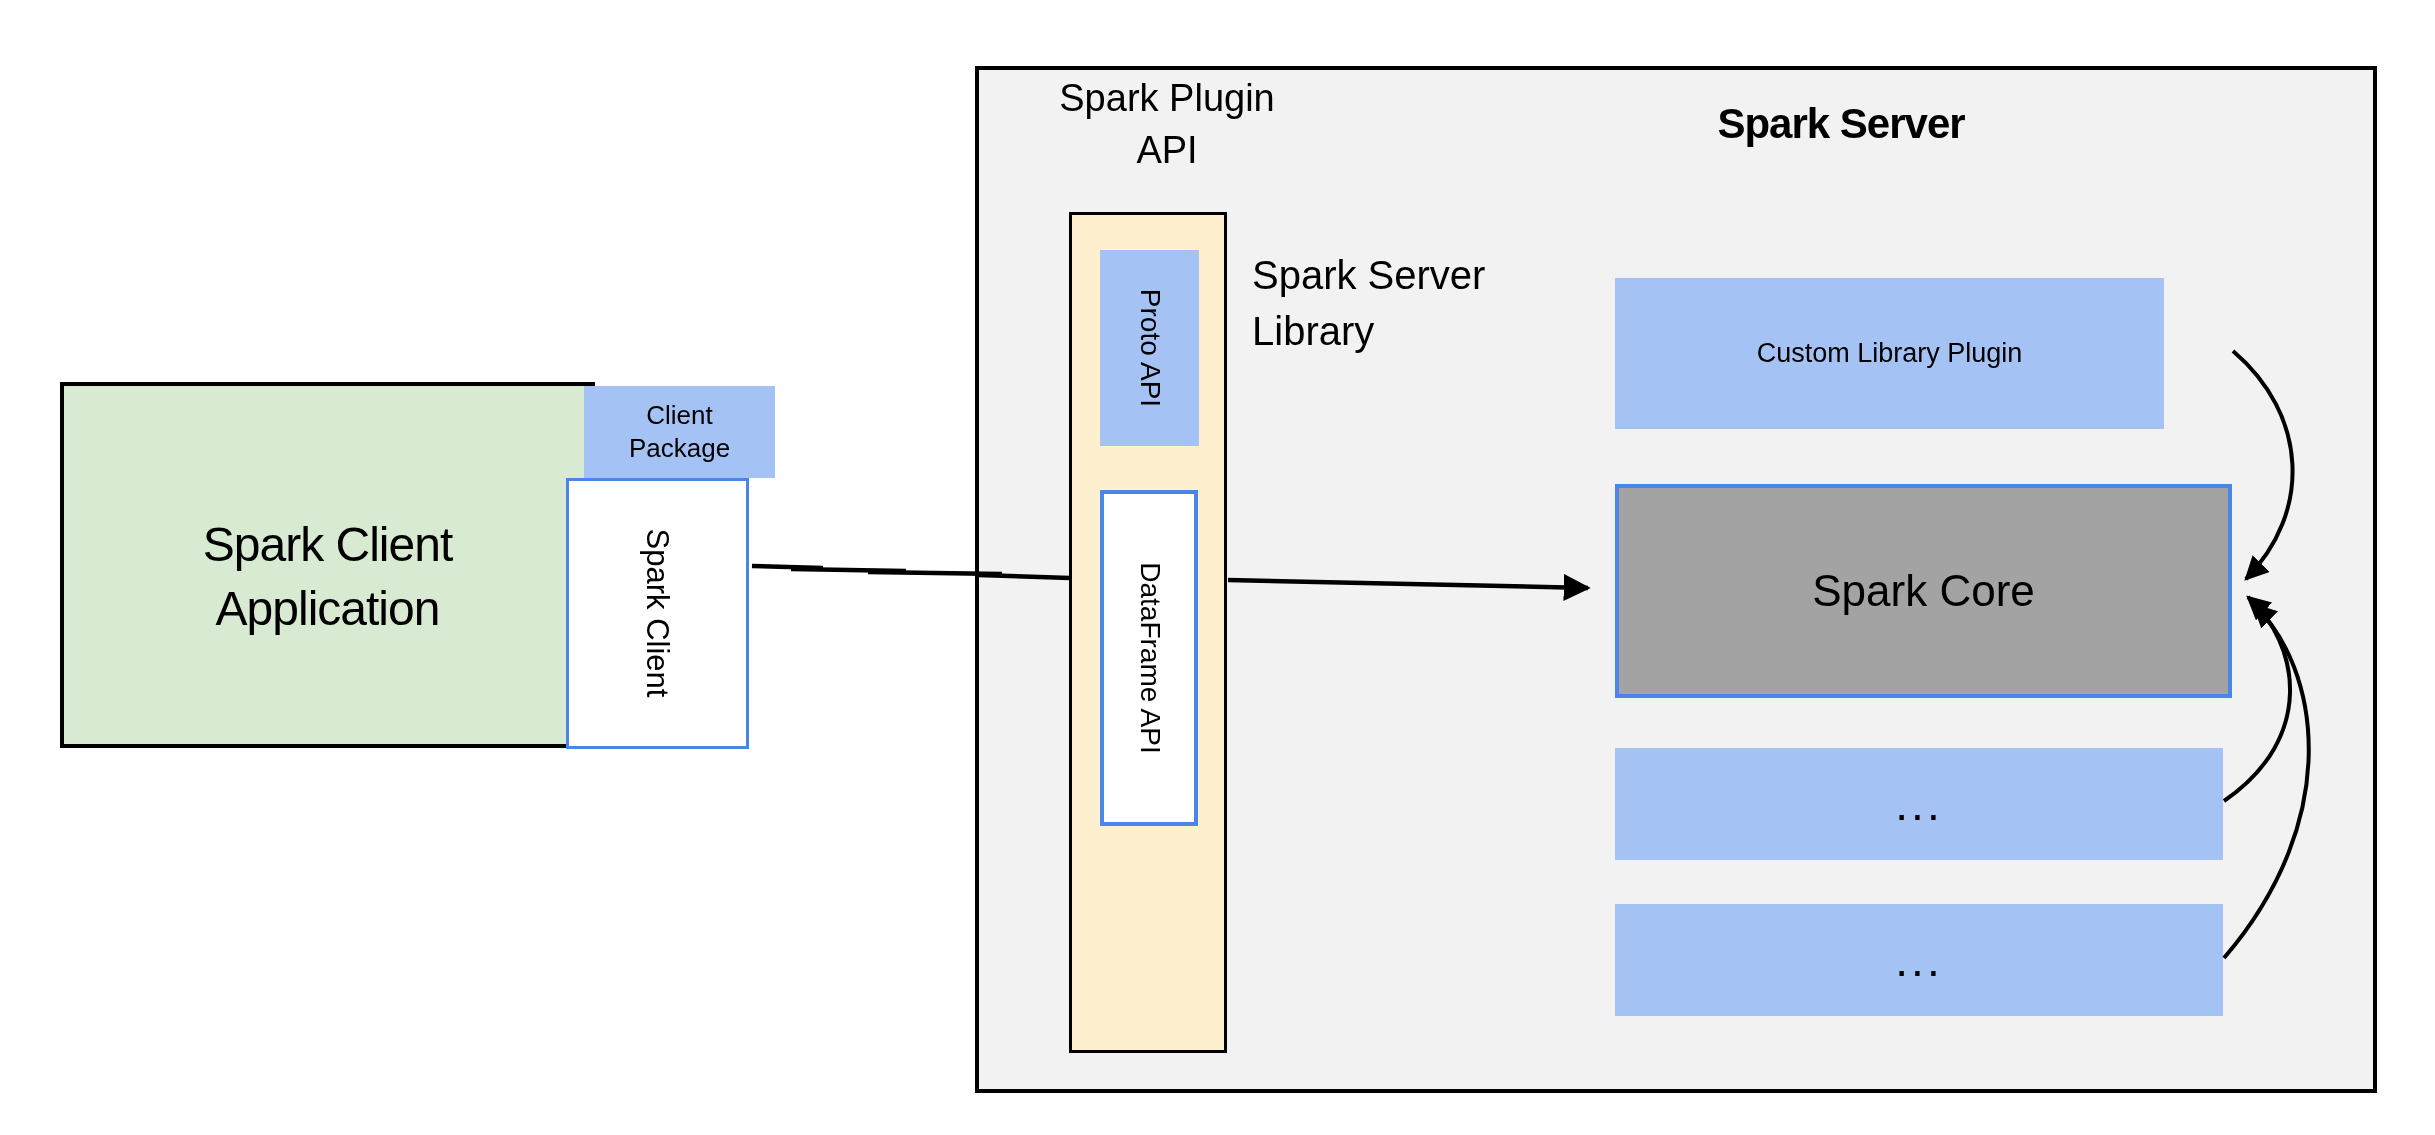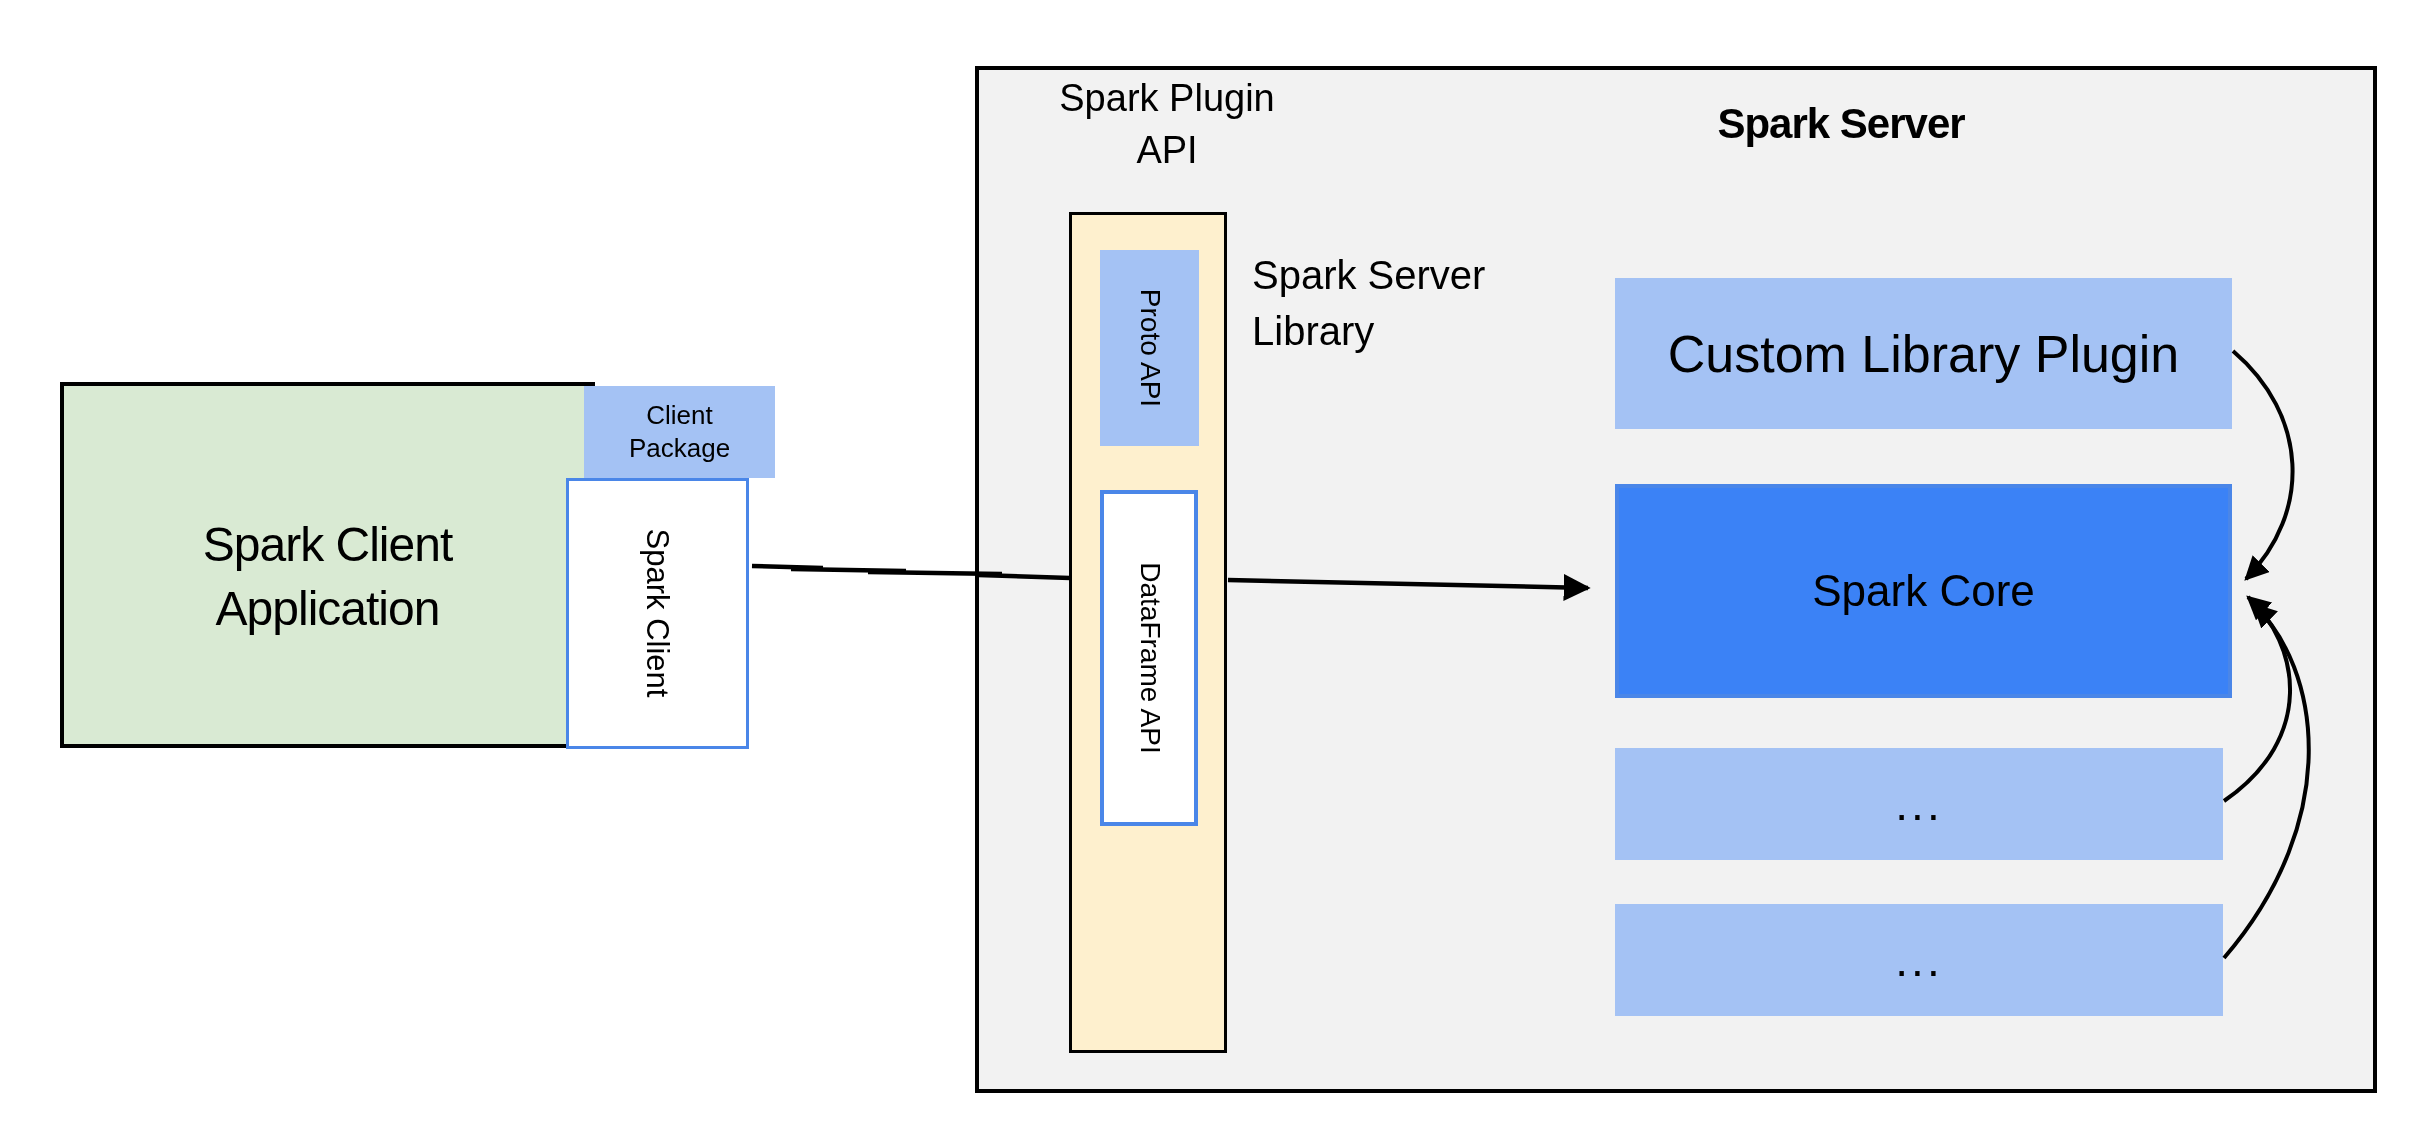--- a/index.html
+++ b/index.html
@@ -43,26 +43,26 @@
   .proto-box{
     left:1100px;top:250px;width:99px;height:196px;
     background:#a4c2f4;z-index:2;
   }
   .dataframe-box{
     left:1100px;top:490px;width:98px;height:336px;
     background:#ffffff;border:4px solid #4a86e8;z-index:2;
   }
 
   .plugin-box{
-    left:1615px;top:278px;width:617px;height:151px;
-    background:#a4c2f4;z-index:1;font-size:52px;
+    left:1615px;top:278px;width:549px;height:151px;
+    background:#a4c2f4;z-index:1;font-size:27px;
   }
   .core-box{
     left:1615px;top:484px;width:617px;height:214px;
-    background:#3b82f6;border:4px solid #4a86e8;z-index:1;font-size:44px;
+    background:#a3a3a3;border:4px solid #4a86e8;z-index:1;font-size:44px;
   }
   .dots-box{
     left:1615px;width:608px;height:112px;
     background:#a4c2f4;z-index:1;font-size:46px;letter-spacing:3px;
   }
   .dots-one{top:748px;}
   .dots-two{top:904px;}
 
   
   .t-connect-api{

